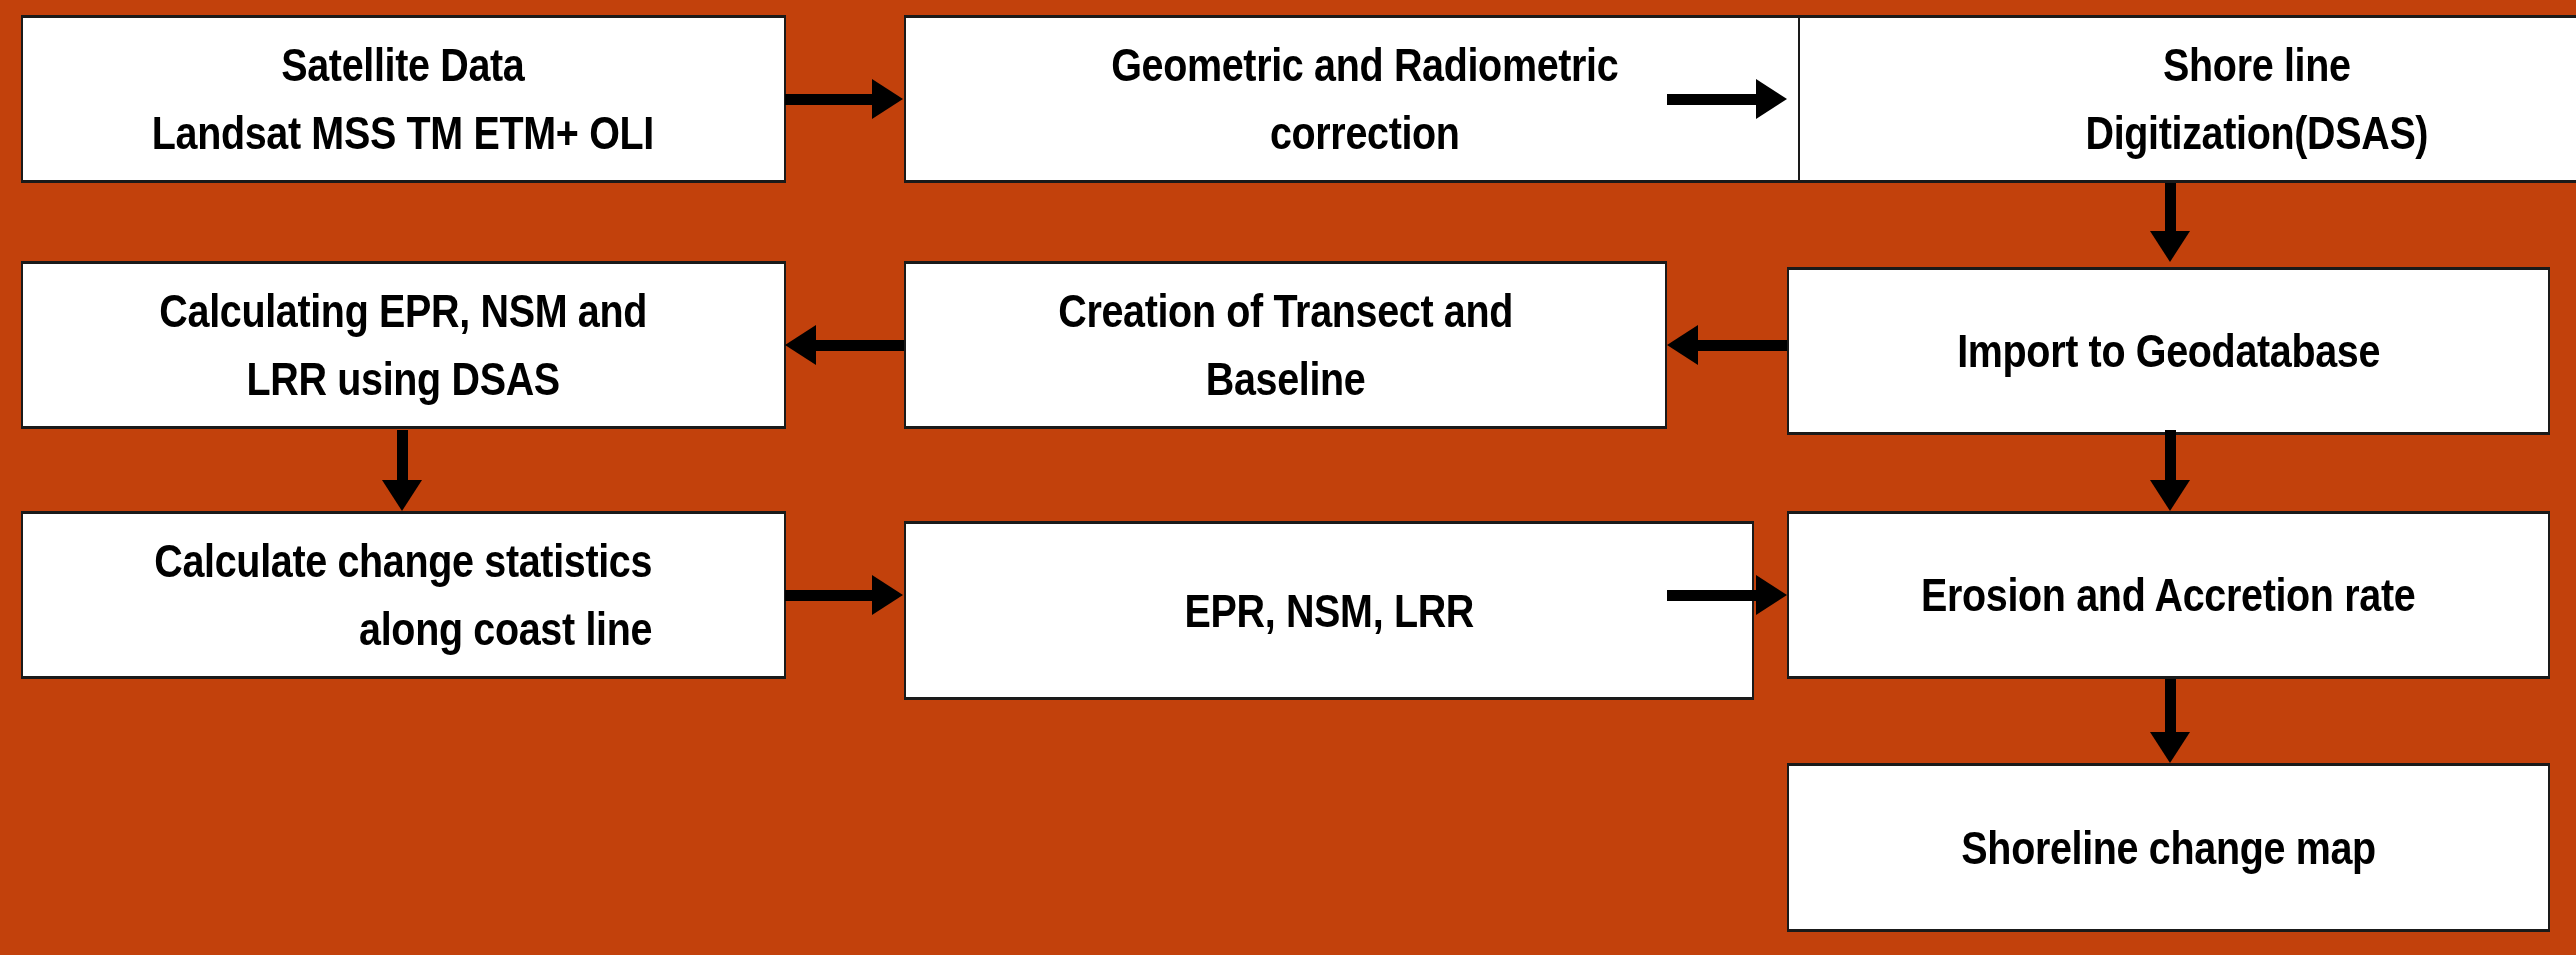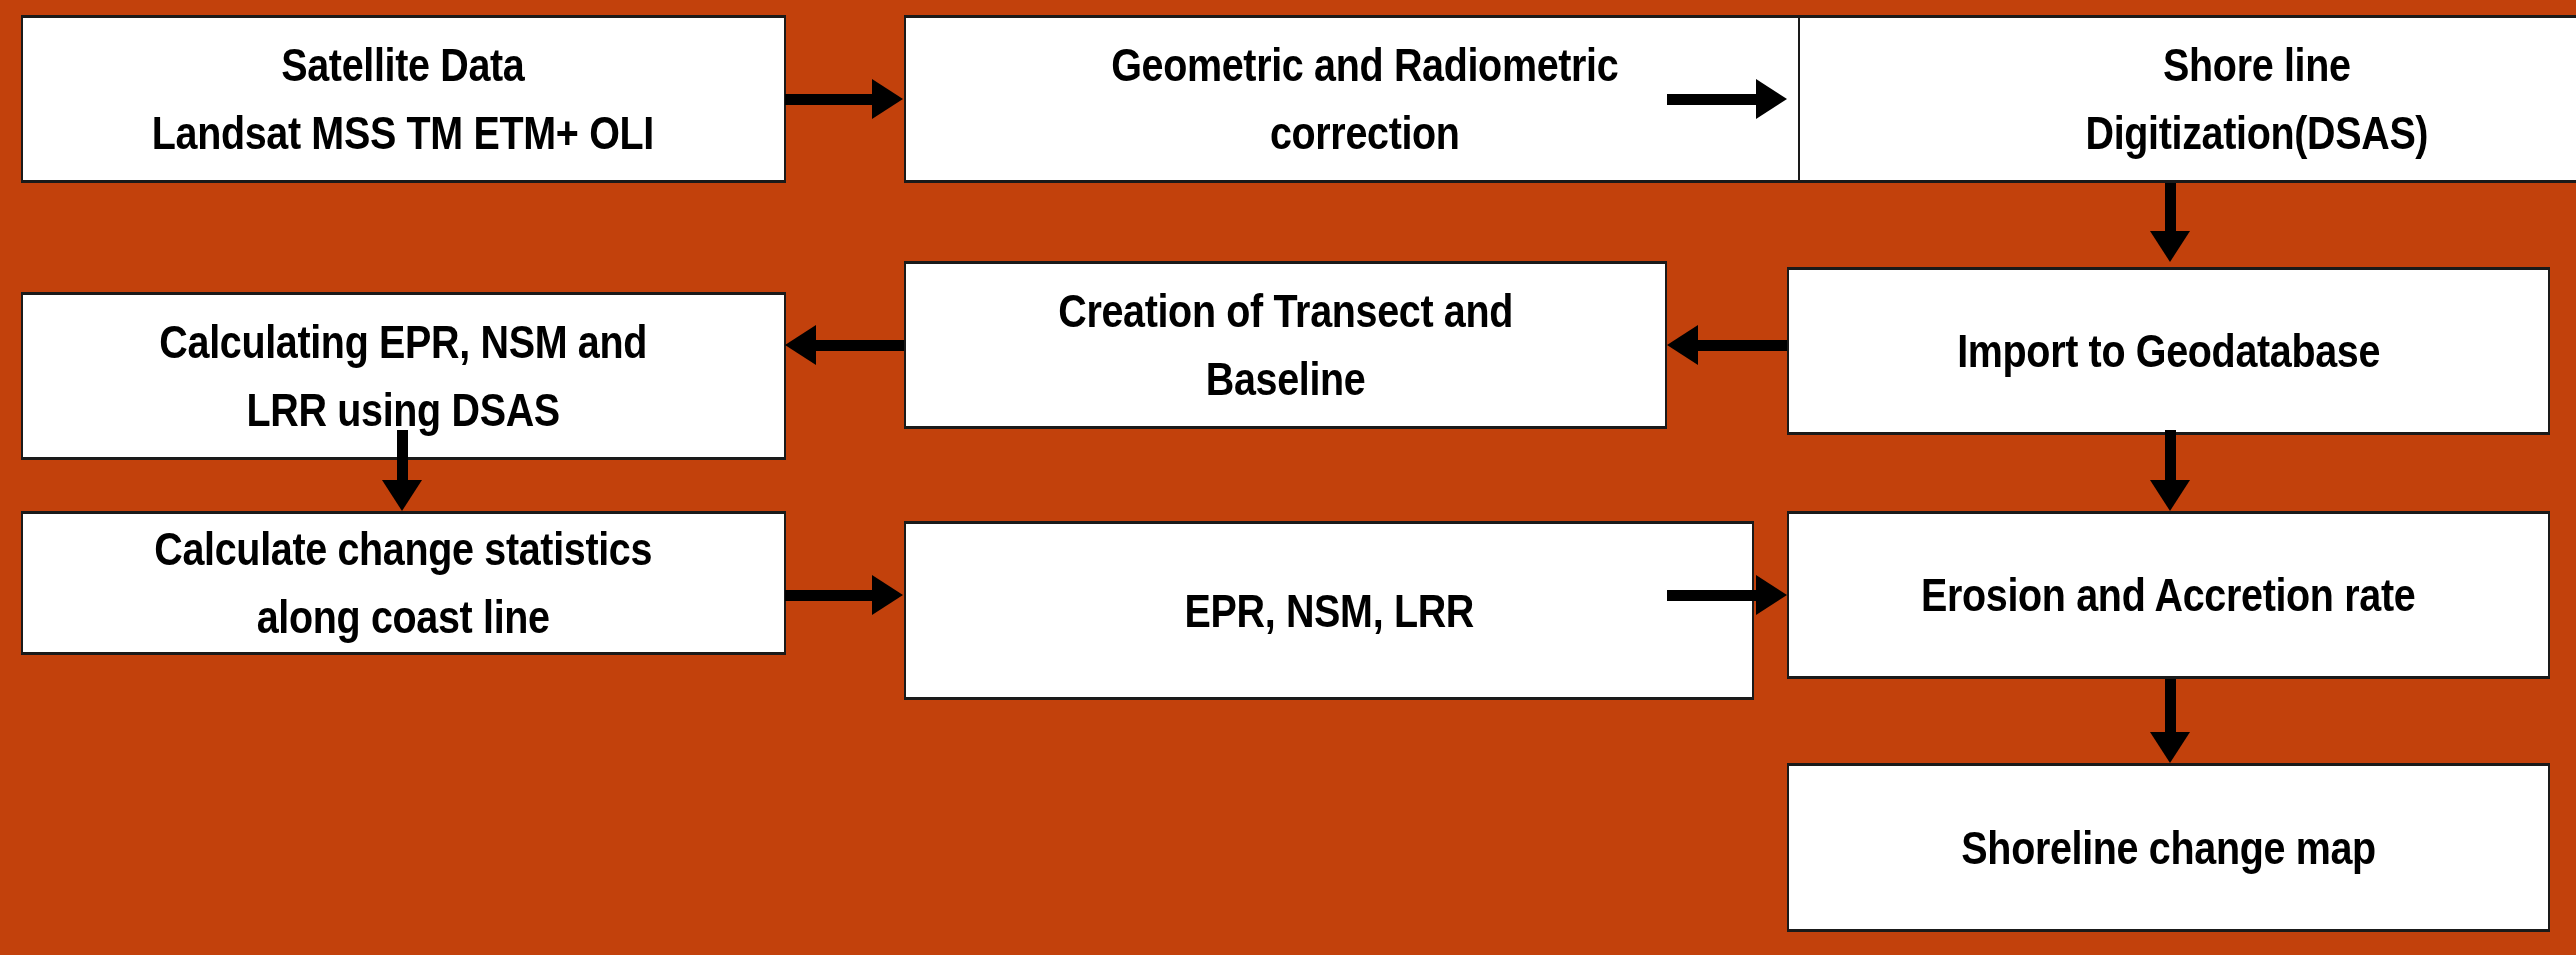--- a/index.html
+++ b/index.html
@@ -121,21 +121,21 @@
   <div class="node" style="left:1798px; top:15px; width:917px; height:168px;">
     <span class="node-label">Shore line
 Digitization(DSAS)</span>
   </div>
 
   <div class="conn" style="left:2139px; top:183px; width:63px; height:79px;">
     <span class="shaft-v" style="height:52px;"></span>
     <span class="head-down"></span>
   </div>
 
-  <div class="node" style="left:20.5px; top:261px; width:765px; height:168px;margin-top:31px;">
+  <div class="node" style="left:20.5px; top:261px; width:765px; height:168px;">
     <span class="node-label">Calculating EPR, NSM and
 LRR using DSAS</span>
   </div>
 
   <div class="conn" style="left:785px; top:261px; width:118px; height:168px;">
     <span class="shaft-h" style="width:91px; left:27.5px;"></span>
     <span class="head-left"></span>
   </div>
 
   <div class="node" style="left:904px; top:261px; width:763px; height:168px;">
@@ -155,21 +155,21 @@
   <div class="conn" style="left:371px; top:430px; width:63px; height:81px;">
     <span class="shaft-v" style="height:54px;"></span>
     <span class="head-down"></span>
   </div>
 
   <div class="conn" style="left:2139px; top:430px; width:63px; height:81px;">
     <span class="shaft-v" style="height:54px;"></span>
     <span class="head-down"></span>
   </div>
 
-  <div class="node" style="left:20.5px; top:511px; width:765px; height:144px;">
+  <div class="node" style="left:20.5px; top:511px; width:765px; height:168px;text-align:right;">
     <span class="node-label">Calculate change statistics
 along coast line</span>
   </div>
 
   <div class="conn" style="left:785px; top:511px; width:118px; height:168px;">
     <span class="shaft-h" style="width:91px;"></span>
     <span class="head-right"></span>
   </div>
 
   <div class="node" style="left:904px; top:521px; width:850px; height:179px;">

